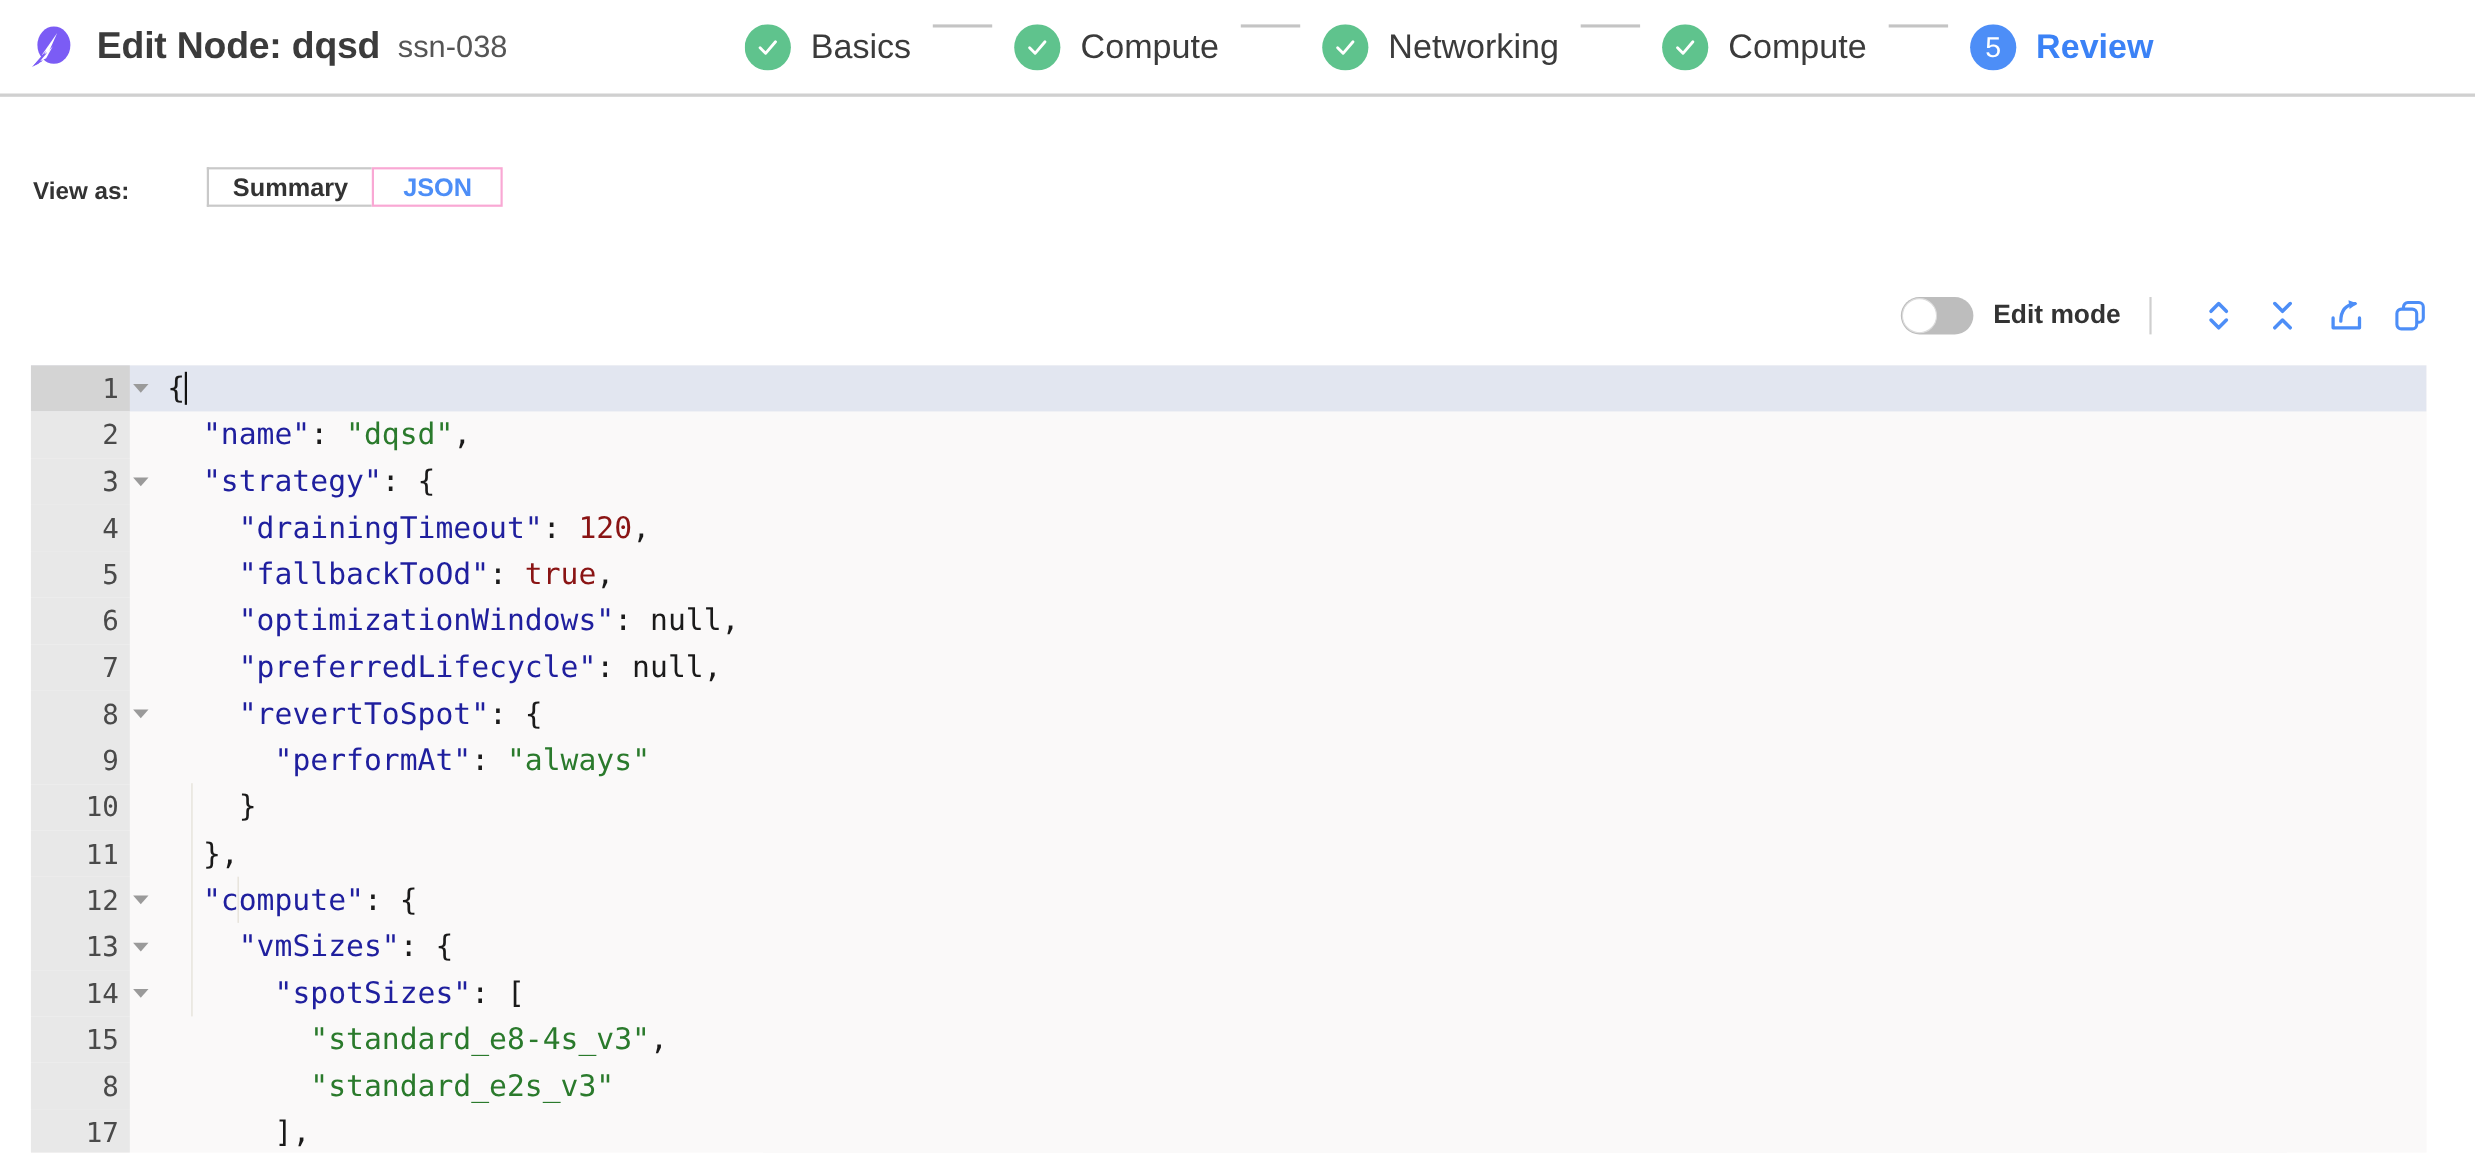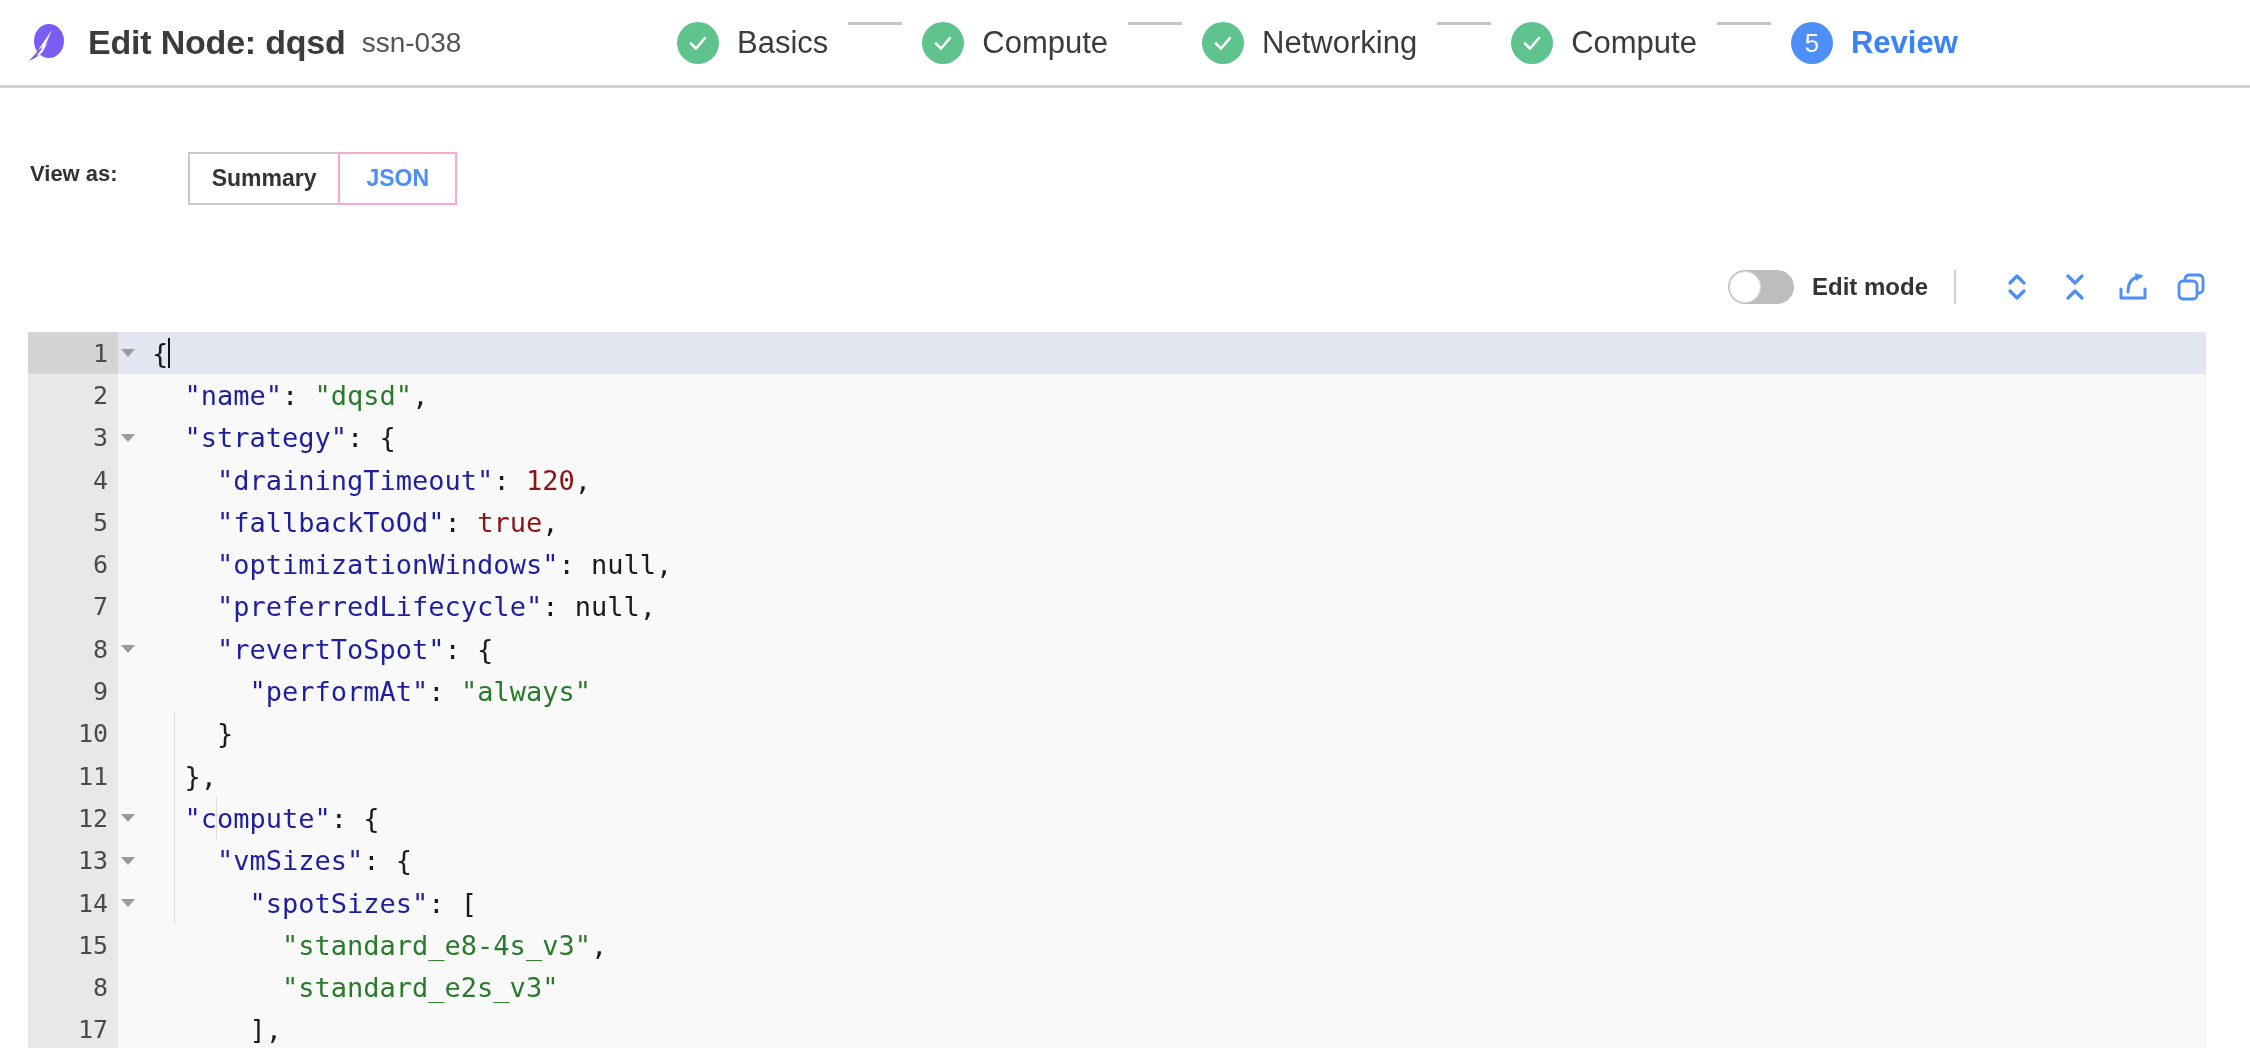--- a/index.html
+++ b/index.html
@@ -77,21 +77,21 @@
   .viewas-label {
     font-size: 22px; font-weight: bold; color: #333;
     margin-left: 30px;
   }
   .segmented {
     display: flex; margin-left: 46px;
     height: 44px;
   }
   .seg {
     display: flex; align-items: center; justify-content: center;
-    height: 53px; box-sizing: border-box;
+    height: 36px; box-sizing: border-box;
     font-size: 23px; font-weight: bold;
     background: #fff; cursor: pointer;
   }
   .seg.inactive {
     border: 2px solid #c9c9c9;
     color: #333; padding: 0 22px;
     border-right: none;
   }
   .seg.active {
     border: 2px solid #f9a8d4;

